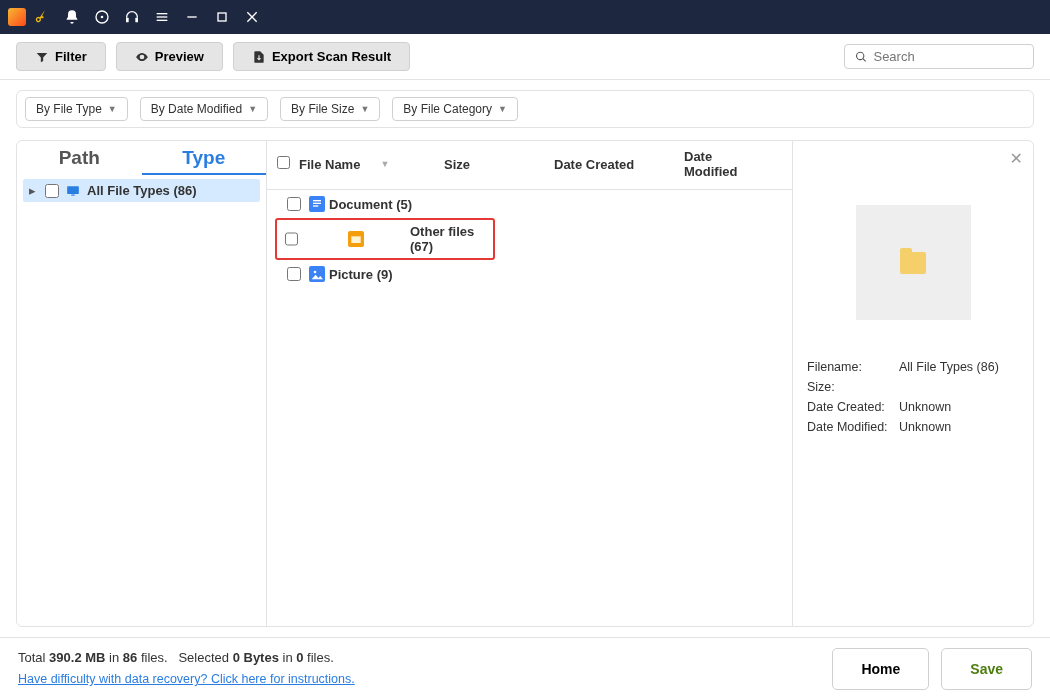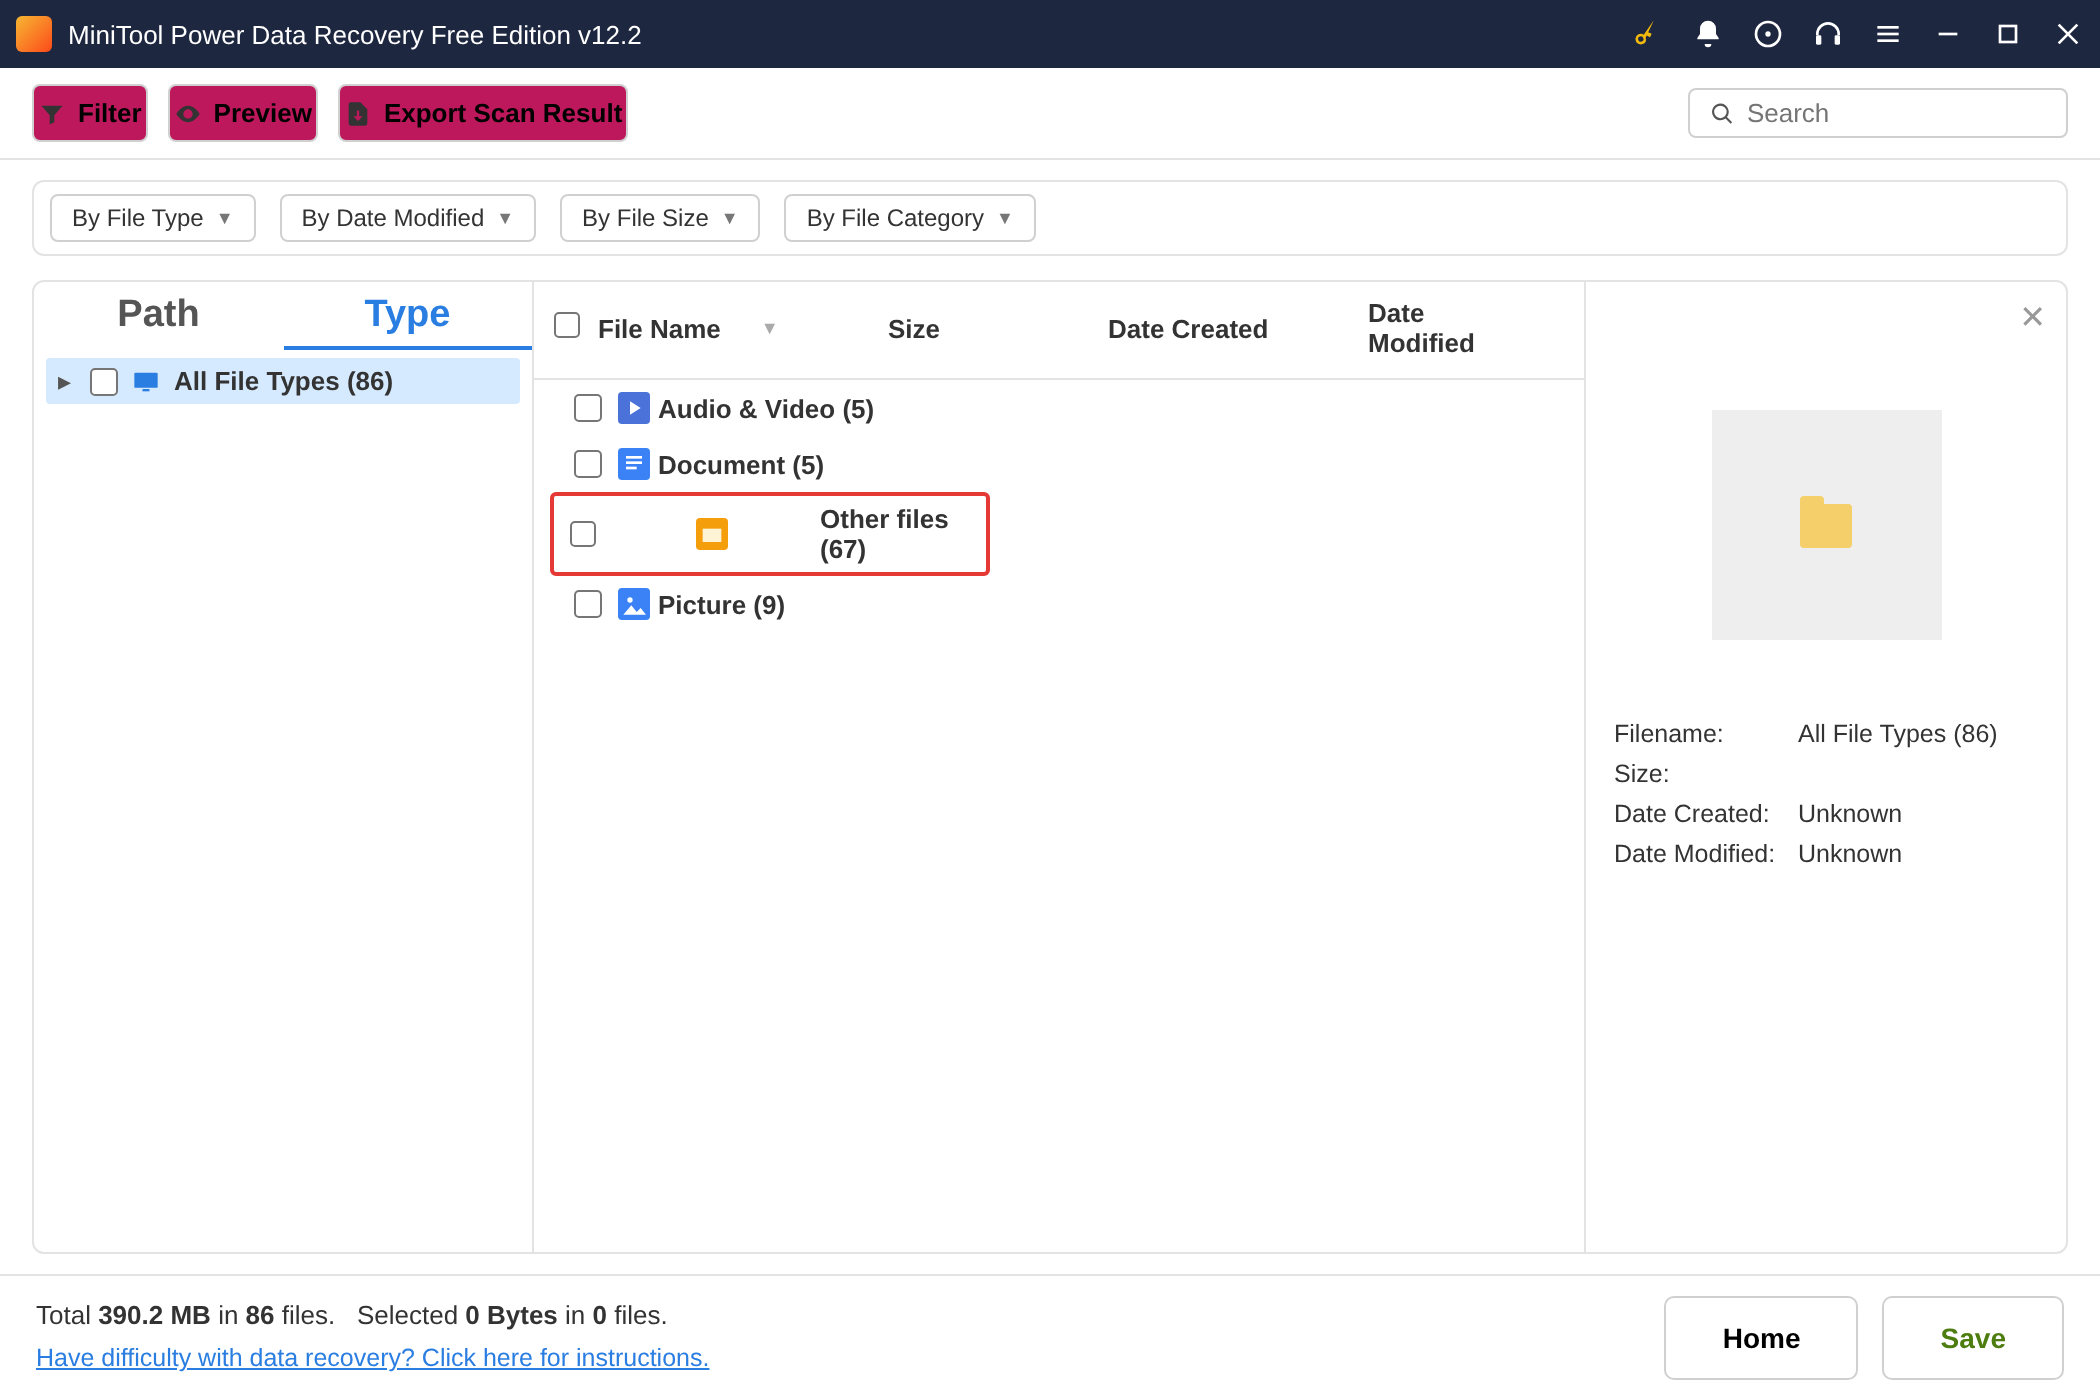--- a/index.html
+++ b/index.html
@@ -9,21 +9,21 @@
 .titlebar { background: #1e2740; color: #fff; height: 34px; display: flex; align-items: center; padding: 0 8px; }
 .titlebar .logo { width: 18px; height: 18px; margin-right: 8px; background: linear-gradient(135deg,#f7b733,#fc4a1a); border-radius: 3px; position: relative; }
 .titlebar .title { flex: 1; font-size: 13px; }
 .titlebar .ticons { display: flex; gap: 14px; align-items: center; }
 .titlebar .ticon { width: 16px; height: 16px; display: inline-flex; align-items: center; justify-content: center; cursor: pointer; }
 .titlebar svg { fill: #fff; }
 .key-icon svg { fill: #f0b90b; }
 
 
 .toolbar { border-bottom: 1px solid #e3e3e3; padding: 8px 16px; display: flex; align-items: center; gap: 10px; background: #fff; }
-.btn { border: 1px solid #d0d0d0; border-radius: 4px; background: #be185d; padding: 6px 2px; font-size: 13px; font-weight: 600; display: inline-flex; align-items: center; gap: 6px; cursor: pointer; }
+.btn { border: 1px solid #d0d0d0; border-radius: 4px; background: #e5e5e5; padding: 6px 18px; font-size: 13px; font-weight: 600; display: inline-flex; align-items: center; gap: 6px; cursor: pointer; }
 .btn svg { width: 14px; height: 14px; fill: #333; }
 .search-box { margin-left: auto; border: 1px solid #d0d0d0; border-radius: 4px; padding: 4px 10px; display: flex; align-items: center; gap: 6px; width: 190px; }
 .search-box input { border: none; outline: none; font-size: 13px; width: 100%; color: #666; }
 .search-box svg { width: 14px; height: 14px; fill: #555; }
 
 
 .filterbar { border: 1px solid #e3e3e3; border-radius: 6px; margin: 10px 16px 6px; padding: 6px 8px; display: flex; gap: 12px; }
 .fbtn { border: 1px solid #d0d0d0; border-radius: 4px; background: #fff; padding: 4px 10px; font-size: 12px; display: inline-flex; align-items: center; gap: 6px; cursor: pointer; }
 .fbtn .caret { font-size: 9px; color:#777; }
 
@@ -75,21 +75,20 @@
 .footer .link { color:#2a7de1; text-decoration:underline; cursor:pointer; font-size:12.5px;}
 .footer .actions { margin-left:auto; display:flex; gap:12px; }
 .footer .abtn { border:1px solid #d0d0d0; border-radius:5px; padding: 12px 28px; font-size:14px; font-weight:600; background:#fff; cursor:pointer;}
 .footer .abtn.disabled { color:#4d7c0f; }
 </style>
 </head>
 <body>
 
 <div class="titlebar">
   <span class="logo"></span>
-  <span class="title">MiniTool Power Data Recovery Free Edition v12.2</span>
   <div class="ticons">
     <span class="ticon key-icon">
         <svg viewBox="0 0 24 24">
           <path d="M7 14a4 4 0 1 1 3.2-6.4L21 0v0l0 0 0 0-7 7 2 2-2 2-2-2-1.2 1.2A4 4 0 0 1 7 14zm0-2a2 2 0 1 0 0-4 2 2 0 0 0 0 4z" transform="translate(0 4) rotate(-20 12 12)"></path>
         </svg>
       </span>
     <span class="ticon">
         <svg viewBox="0 0 24 24">
           <path d="M12 2a6 6 0 0 0-6 6v4l-2 3v1h16v-1l-2-3V8a6 6 0 0 0-6-6zm0 20a2.5 2.5 0 0 0 2.5-2.5h-5A2.5 2.5 0 0 0 12 22z"></path>
         </svg>
@@ -206,28 +205,20 @@
           <span class="sort-caret">▼</span>
         </span>
       <span class="col-size">Size</span>
       <span class="col-dc">Date Created</span>
       <span class="col-dm">Date Modified</span>
     </div>
 
     <div class="rowitem">
       <input type="checkbox" style="">
       <svg class="ficon" viewBox="0 0 24 24">
-          <rect width="24" height="24" rx="3" fill="#4a72d8"></rect>
-          <path d="M9 7v10l8-5z" fill="#fff"></path>
-        </svg>
-      <span class="fname">Audio &amp; Video (5)</span>
-    </div>
-    <div class="rowitem">
-      <input type="checkbox" style="">
-      <svg class="ficon" viewBox="0 0 24 24">
           <rect width="24" height="24" rx="3" fill="#3b82f6"></rect>
           <rect x="6" y="6" width="12" height="2" fill="#fff"></rect>
           <rect x="6" y="10" width="12" height="2" fill="#fff"></rect>
           <rect x="6" y="14" width="8" height="2" fill="#fff"></rect>
         </svg>
       <span class="fname">Document (5)</span>
     </div>
     <div class="rowitem highlight">
       <input type="checkbox" style="">
       <svg class="ficon" viewBox="0 0 24 24">

